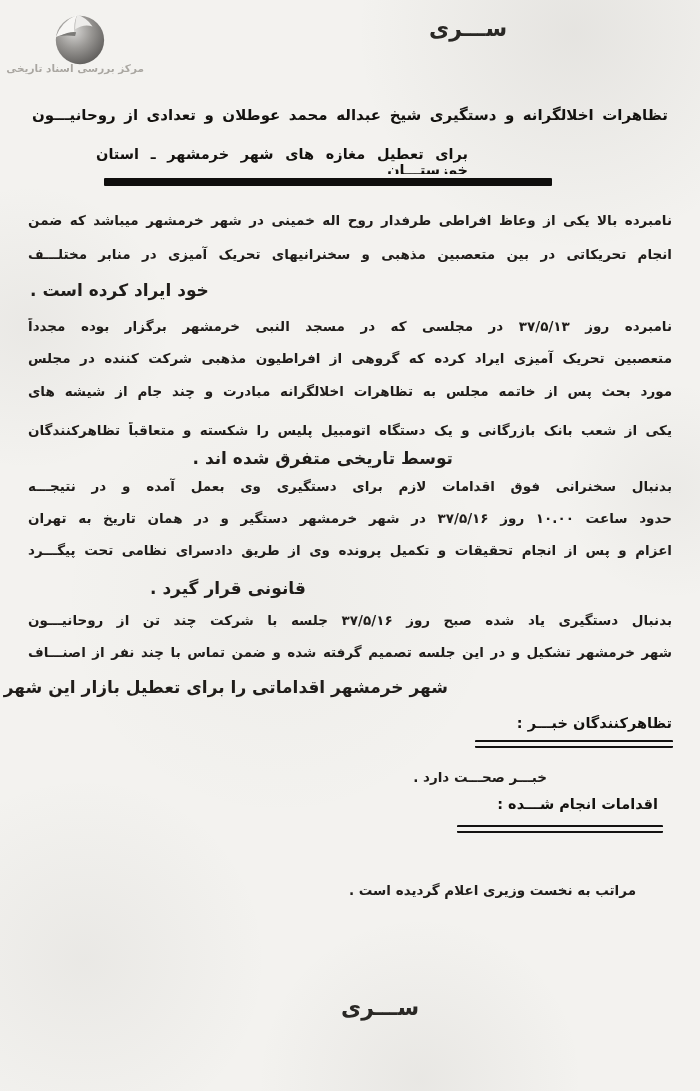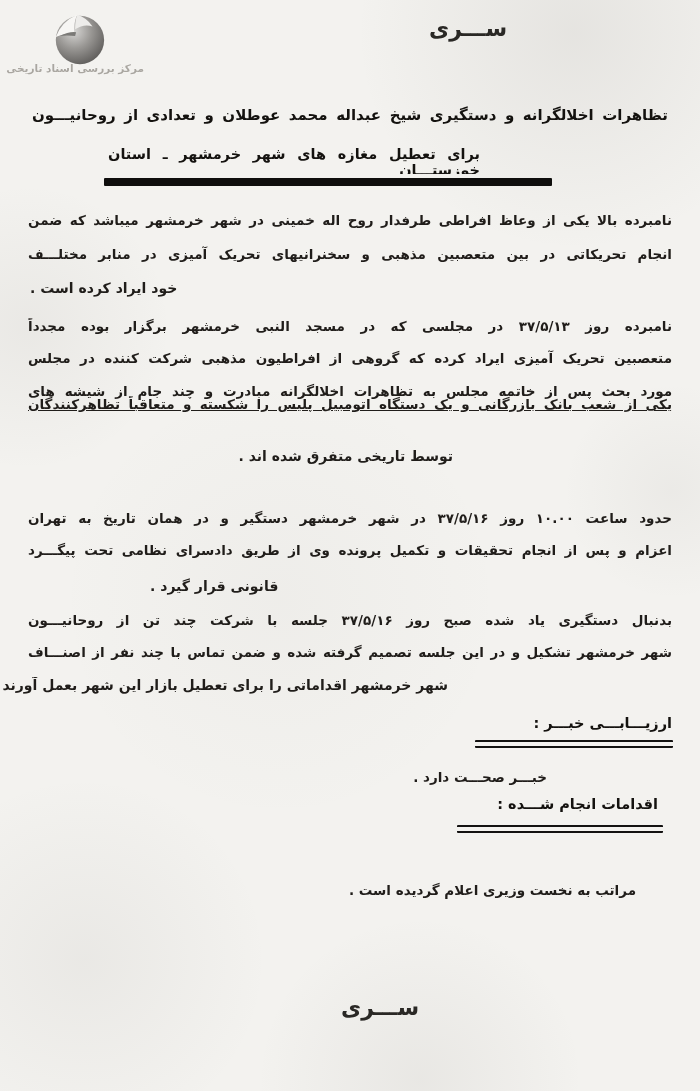--- a/index.html
+++ b/index.html
@@ -26,21 +26,21 @@
     font-weight:bold;color:#14120f;font-size:15px;
     text-align:justify;text-align-last:justify;height:28px;overflow:hidden;
   }
   .bar{background:#0f0e0d;border-radius:1px;}
   .bl{ 
     left:28px;right:28px;height:25px;overflow:hidden;
     font-size:13.5px;font-weight:bold;color:#201d1a;
     text-align:justify;text-align-last:justify;
   }
   .short{ 
-    height:25px;overflow:hidden;font-size:14px;font-weight:bold;color:#201d1a;
+    height:25px;overflow:hidden;font-size:17px;font-weight:bold;color:#201d1a;
     white-space:nowrap;
   }
   .sect-heading{
     height:26px;overflow:hidden;font-size:14.5px;font-weight:bold;color:#14120f;white-space:nowrap;
   }
   .dbl-underline{
     height:8px;border-top:2.5px solid #131211;border-bottom:2.5px solid #131211;
     box-sizing:border-box;border-radius:1px;
   }
   .sect-value{
@@ -69,42 +69,43 @@
       <path d="M6 28 Q12 12 28 5 Q24 15 25 24 Q14 24 6 28 Z" fill="#f7f6f4"></path>
       <path d="M28 5 Q38 8 44 17 Q35 14 26 20 Q26 11 28 5 Z" fill="#edecea"></path>
       <path d="M10 27 Q20 22 27 23 L26 27 Q17 26 10 27 Z" fill="#7b7a77"></path>
     </svg>
   </div>
   <div class="abs logo-caption" style="left:12px;top:62px;width:132px;">مرکز بررسی اسناد تاریخی</div>
 
   <div class="abs secret" style="left:348px;top:16px;width:240px;">ســـری</div>
 
   <div class="abs title-line" style="left:32px;right:32px;top:106px;">تظاهرات اخلالگرانه و دستگیری شیخ عبداله محمد عوطلان و تعدادی از روحانیـــون</div>
-  <div class="abs title-line" style="left:108px;width:372px;top:146px;font-size:14.5px;">برای تعطیل مغازه های شهر خرمشهر ـ استان خوزستـــان</div>
+  <div class="abs title-line" style="left:96px;width:372px;top:146px;font-size:14.5px;">برای تعطیل مغازه های شهر خرمشهر ـ استان خوزستـــان</div>
   <div class="abs bar" style="left:104px;top:178px;width:448px;height:8px;"></div>
 
   <div class="abs bl" style="top:212px;">نامبرده بالا یکی از وعاظ افراطی طرفدار روح اله خمینی در شهر خرمشهر میباشد که ضمن</div>
   <div class="abs bl" style="top:246px;">انجام تحریکاتی در بین متعصبین مذهبی و سخنرانیهای تحریک آمیزی در منابر مختلـــف</div>
   <div class="abs short" style="left:30px;top:280px;">خود ایراد کرده است .</div>
 
   <div class="abs bl" style="top:318px;">نامبرده روز ۳۷/۵/۱۳ در مجلسی که در مسجد النبی خرمشهر برگزار بوده مجدداً</div>
   <div class="abs bl" style="top:350px;">متعصبین تحریک آمیزی ایراد کرده که گروهی از افراطیون مذهبی شرکت کننده در مجلس</div>
   <div class="abs bl" style="top:383px;">مورد بحث پس از خاتمه مجلس به تظاهرات اخلالگرانه مبادرت و چند جام از شیشه های</div>
-  <div class="abs bl" style="top:396px;text-decoration:underline;">یکی از شعب بانک بازرگانی و یک دستگاه اتومبیل پلیس را شکسته و متعاقباً تظاهرکنندگان</div>
+  <div class="abs bl" style="top:422px;">یکی از شعب بانک بازرگانی و یک دستگاه اتومبیل پلیس را شکسته و متعاقباً تظاهرکنندگان</div>
   <div class="abs short" style="right:247px;top:448px;">توسط تاریخی متفرق شده اند .</div>
 
+  <div class="abs bl" style="top:478px;">بدنبال سخنرانی فوق اقدامات لازم برای دستگیری وی بعمل آمده و در نتیجـــه</div>
   <div class="abs bl" style="top:510px;">حدود ساعت ۱۰.۰۰ روز ۳۷/۵/۱۶ در شهر خرمشهر دستگیر و در همان تاریخ به تهران</div>
   <div class="abs bl" style="top:542px;">اعزام و پس از انجام تحقیقات و تکمیل پرونده وی از طریق دادسرای نظامی تحت پیگـــرد</div>
   <div class="abs short" style="left:150px;top:578px;">قانونی قرار گیرد .</div>
 
   <div class="abs bl" style="top:612px;">بدنبال دستگیری یاد شده صبح روز ۳۷/۵/۱۶ جلسه با شرکت چند تن از روحانیـــون</div>
   <div class="abs bl" style="top:644px;">شهر خرمشهر تشکیل و در این جلسه تصمیم گرفته شده و ضمن تماس با چند نفر از اصنـــاف</div>
   <div class="abs short" style="right:252px;top:677px;">شهر خرمشهر اقداماتی را برای تعطیل بازار این شهر بعمل آورند .</div>
 
-  <div class="abs sect-heading" style="right:28px;top:715px;">ارزیـــابـــی خبـــر :</div>
+  <div class="abs sect-heading" style="right:28px;top:715px;">تظاهرکنندگان خبـــر :</div>
   <div class="abs dbl-underline" style="right:27px;top:740px;width:198px;"></div>
   <div class="abs sect-heading" style="right:42px;top:796px;">اقدامات انجام شـــده :</div>
 
   <div class="abs sect-value" style="right:153px;top:769px;">خبـــر صحـــت دارد .</div>
   <div class="abs dbl-underline" style="right:37px;top:825px;width:206px;"></div>
   <div class="abs sect-value" style="right:64px;top:847px;margin-top:35px;">مراتب به نخست وزیری اعلام گردیده است .</div>
 
   <div class="abs secret" style="left:285px;top:995px;width:190px;">ســـری</div>
 
 </div>

